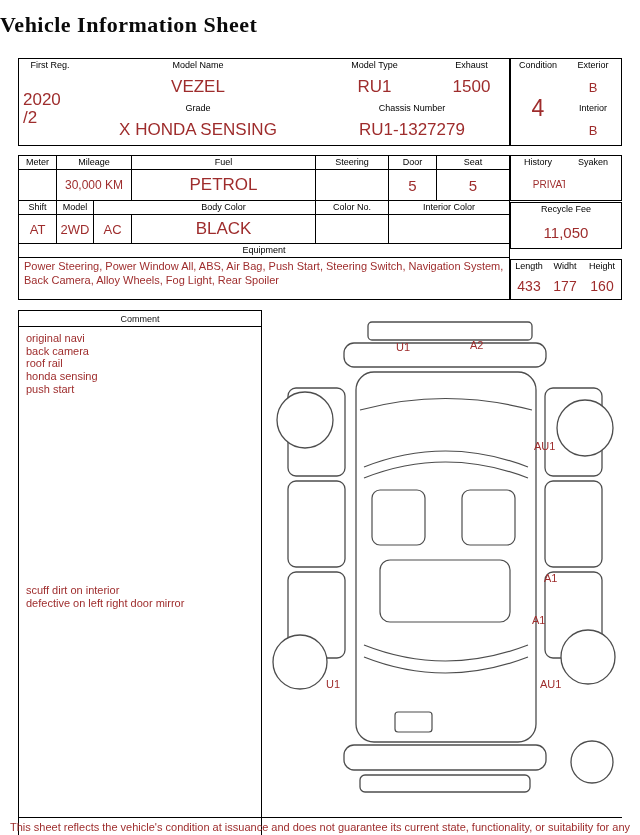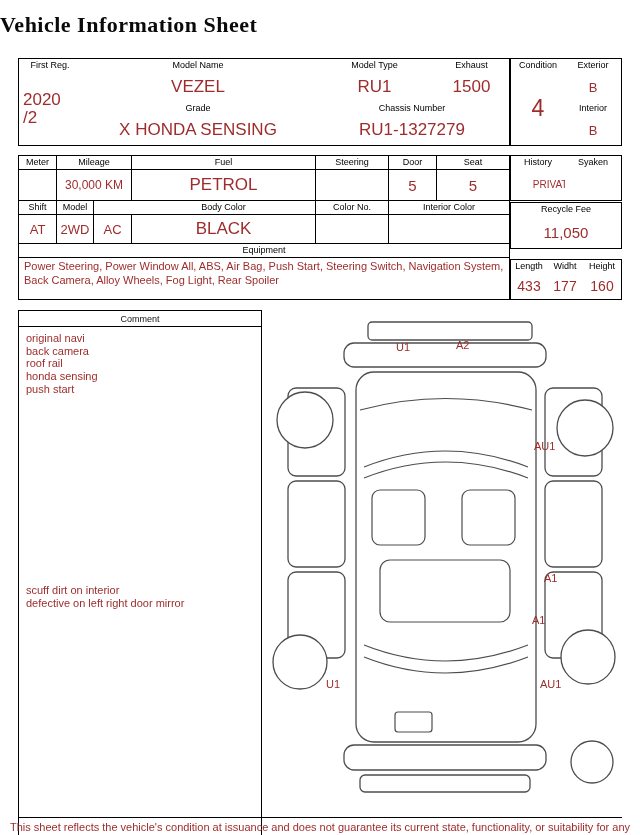--- a/index.html
+++ b/index.html
@@ -183,21 +183,21 @@
       <path d="M 96 342 Q 177 374 260 342"></path>
     </g>
     <g fill="#ffffff" stroke="#4d4d4d" stroke-width="1.2">
       <rect x="104" y="175" width="53" height="55" rx="8"></rect>
       <rect x="194" y="175" width="53" height="55" rx="8"></rect>
       <rect x="112" y="245" width="130" height="62" rx="10"></rect>
       <rect x="127" y="397" width="37" height="20" rx="3"></rect>
     </g>
   </svg>
   <span class="mark" style="left:128px;top:27px;">U1</span>
-  <span class="mark" style="left:188px;top:25px;">A2</span>
+  <span class="mark" style="left:202px;top:25px;">A2</span>
   <span class="mark" style="left:266px;top:126px;">AU1</span>
   <span class="mark" style="left:276px;top:258px;">A1</span>
   <span class="mark" style="left:264px;top:300px;">A1</span>
   <span class="mark" style="left:58px;top:364px;">U1</span>
   <span class="mark" style="left:272px;top:364px;">AU1</span>
 </div>
 
 <div class="abs footline" style="left:18px;top:817px;width:604px;"></div>
 <div class="abs footer">This sheet reflects the vehicle's condition at issuance and does not guarantee its current state, functionality, or suitability for any purpose</div>
 

